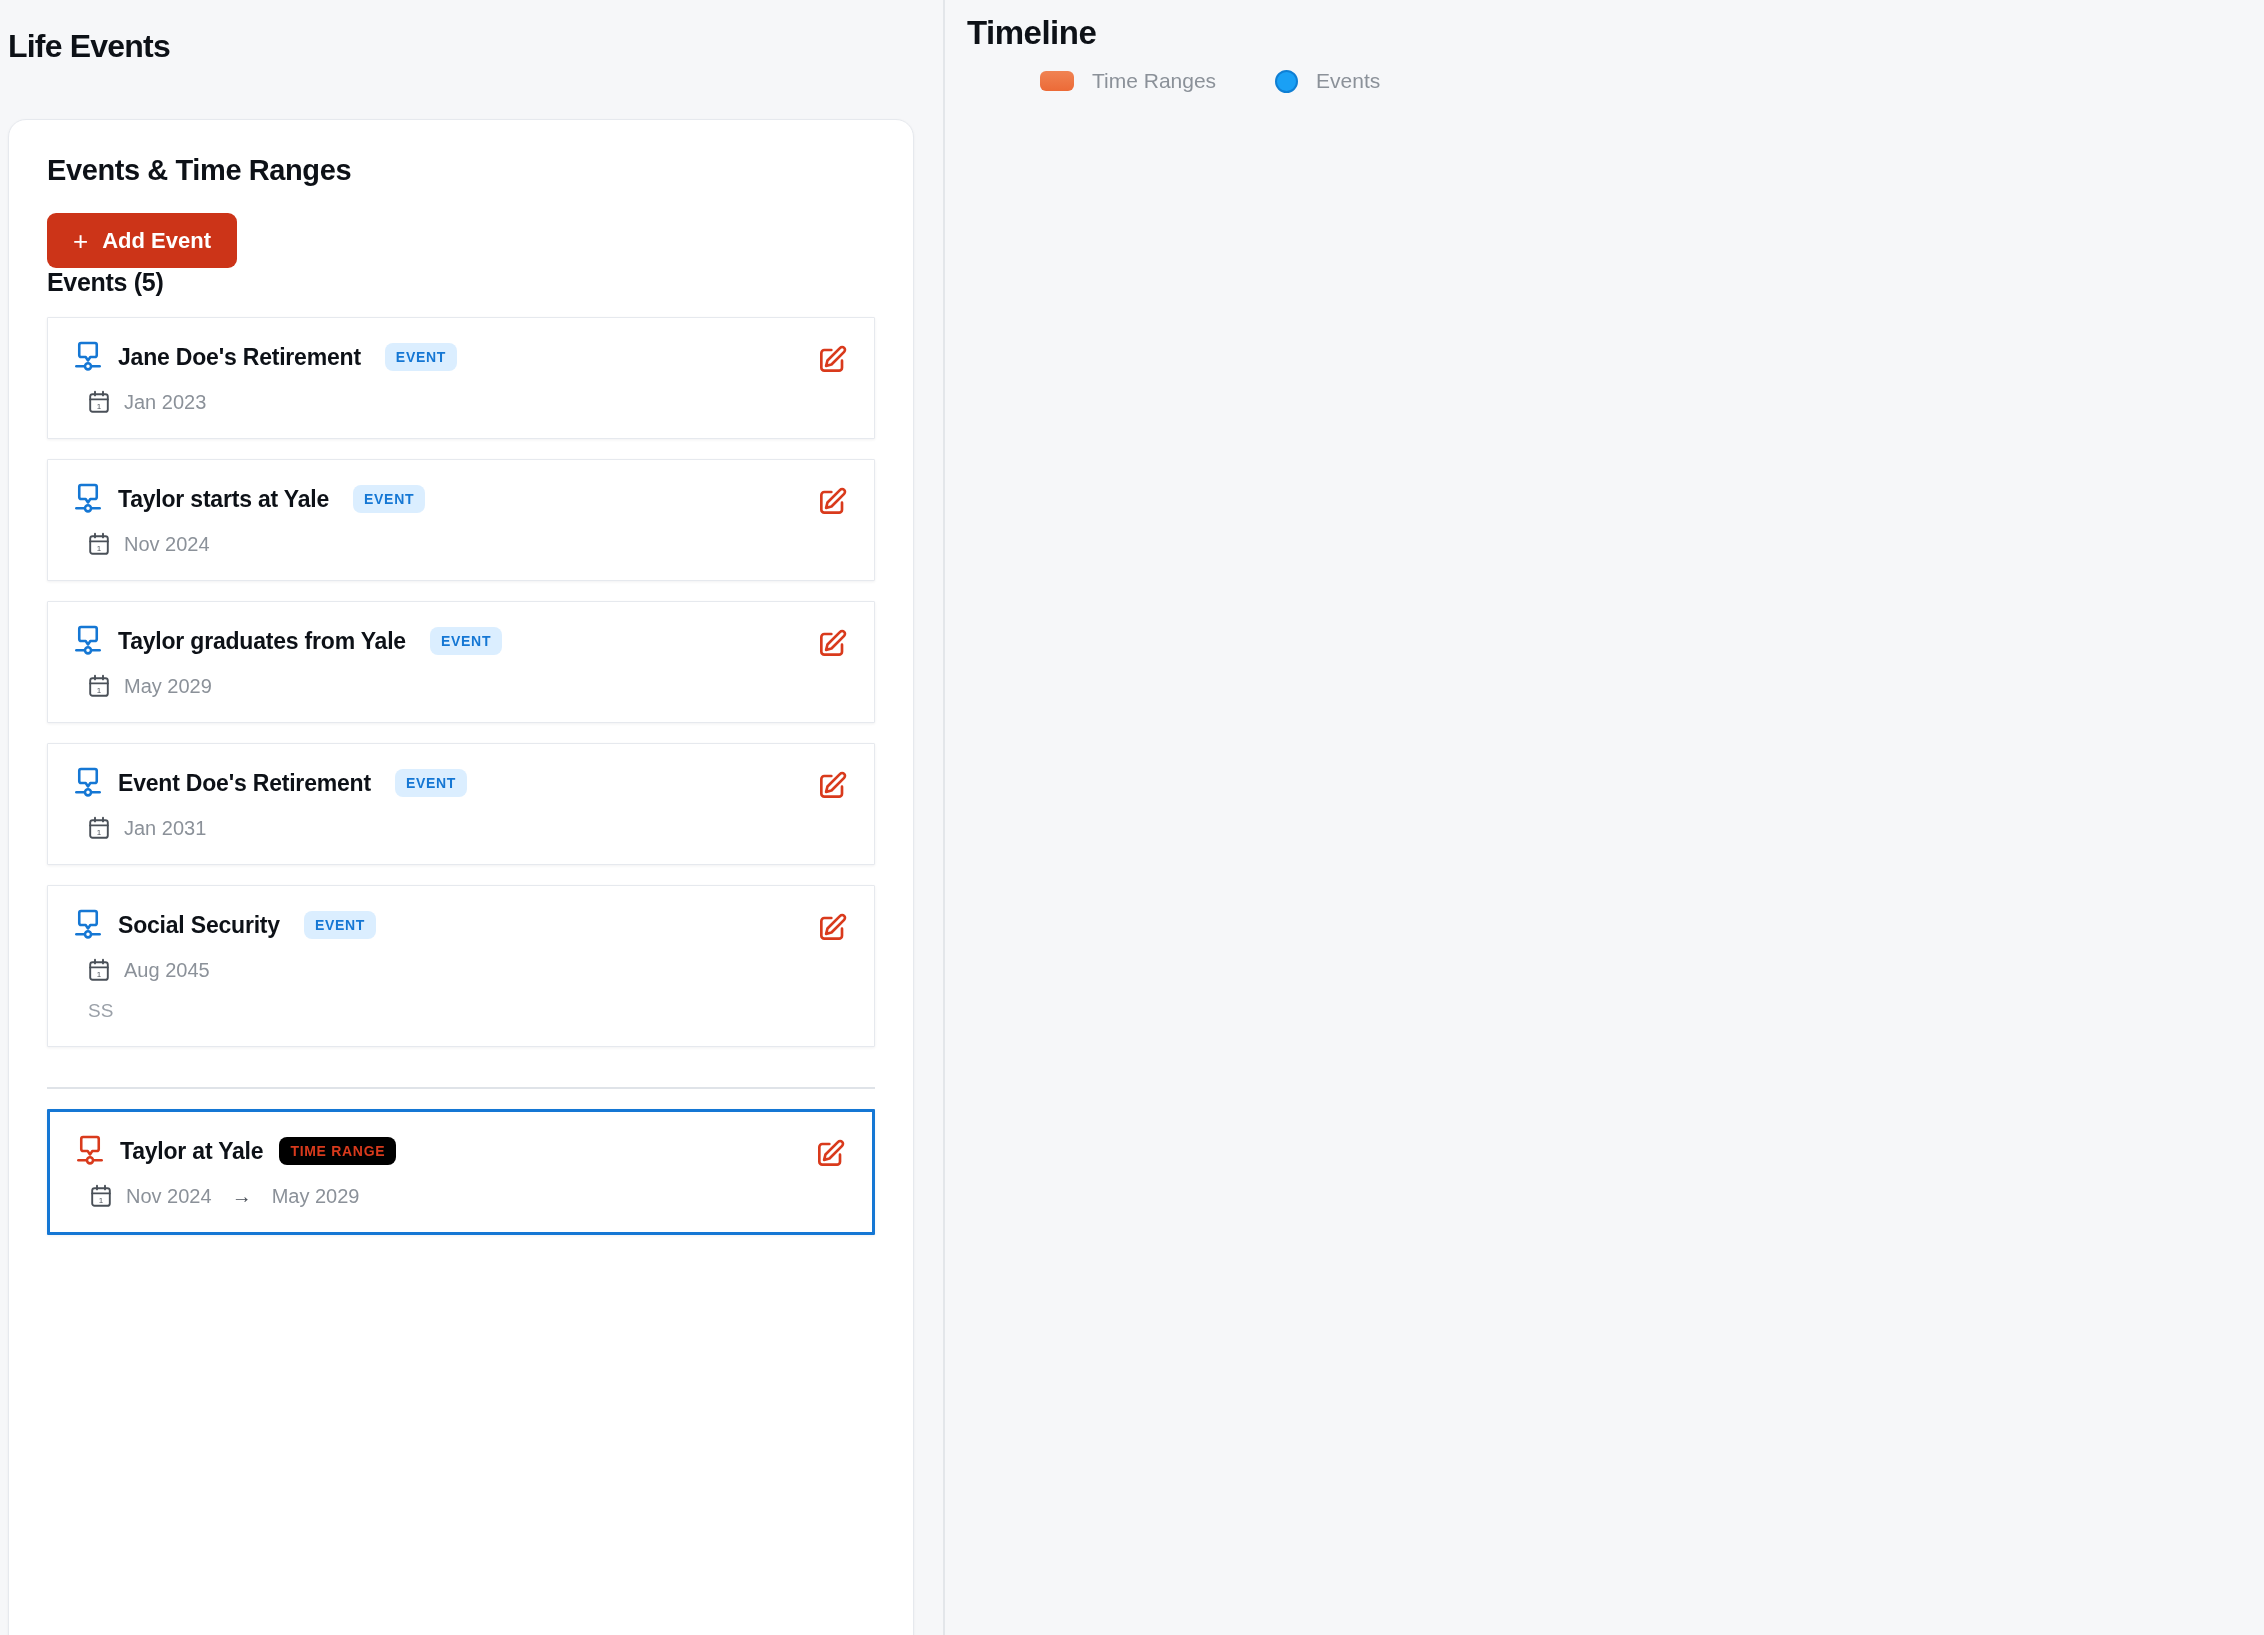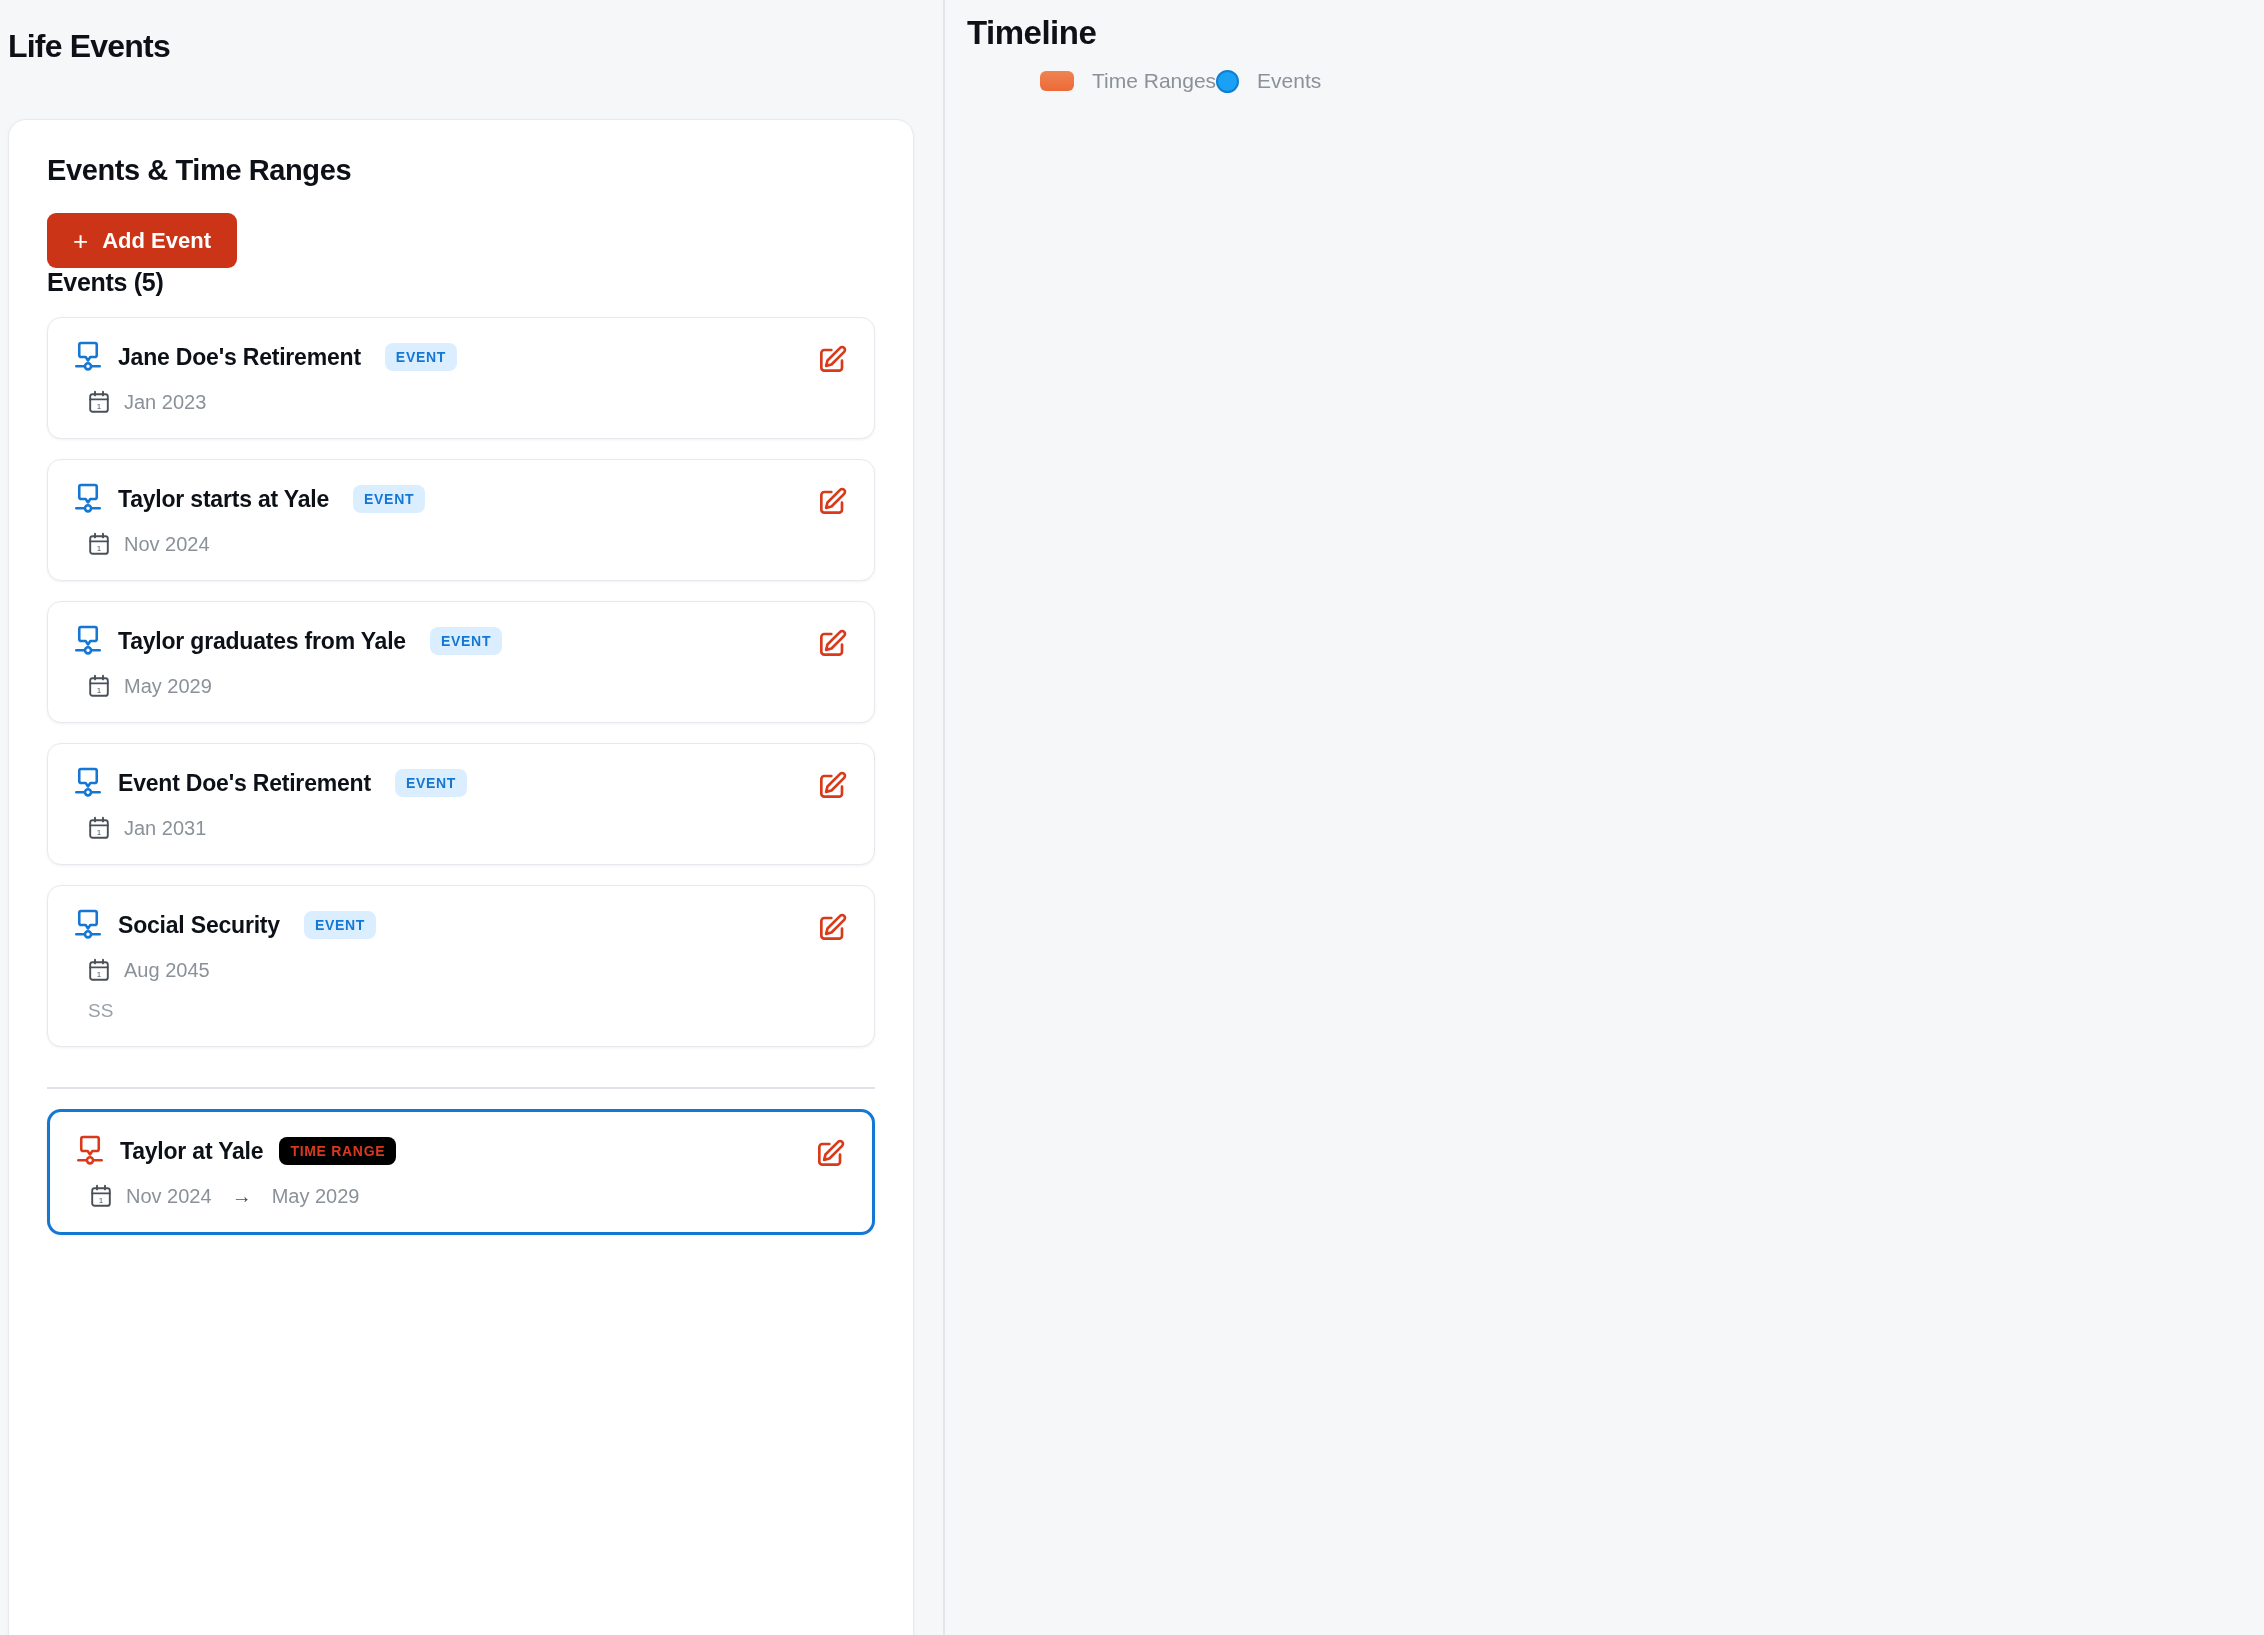--- a/index.html
+++ b/index.html
@@ -53,21 +53,21 @@
   .add-btn .plus { font-size: 26px; font-weight: 400; line-height: 1; }
   .section-label {
     font-size: 25px; font-weight: 700; color: #0d1117;
     letter-spacing: -0.3px;
   }
 
   .ev-card {
     margin-top: 20px;
     background: #fff;
     border: 1px solid #e6e9ee;
-    border-radius: 14px;
+    border-radius: 1px;
     box-shadow: 0 1px 3px rgba(16,24,40,.06);
     padding: 22px 37px 24px 26px;
     position: relative;
     cursor: pointer;
   }
   .ev-card.selected { border: 3px solid #1577d4; }
   .ev-row-top { display: flex; align-items: center; gap: 16px; }
   .ev-icon { width: 28px; height: 34px; flex: 0 0 28px; }
   .ev-name {
     font-size: 23px; font-weight: 700; color: #0d1117; letter-spacing: -0.2px;
@@ -102,21 +102,21 @@
     background: #f6f7f9;
     position: relative;
     overflow: hidden;
   }
   .timeline-title {
     position: absolute; left: 22px; top: 14px;
     font-size: 33px; font-weight: 700; color: #0d1117; letter-spacing: -0.5px;
   }
   .legend {
     position: absolute; left: 95px; top: 69px;
-    display: flex; align-items: center; 
+    display: flex; align-items: center; gap: 59px;
   }
   .legend-item { display: flex; align-items: center; gap: 18px; }
   .legend-swatch {
     width: 34px; height: 20px; border-radius: 6px;
     background: linear-gradient(180deg,#f08353 0%,#ec6a37 100%);
   }
   .legend-dot {
     width: 23px; height: 23px; border-radius: 50%;
     background: #1aa0f5; border: 2px solid #0f7fd4;
   }

